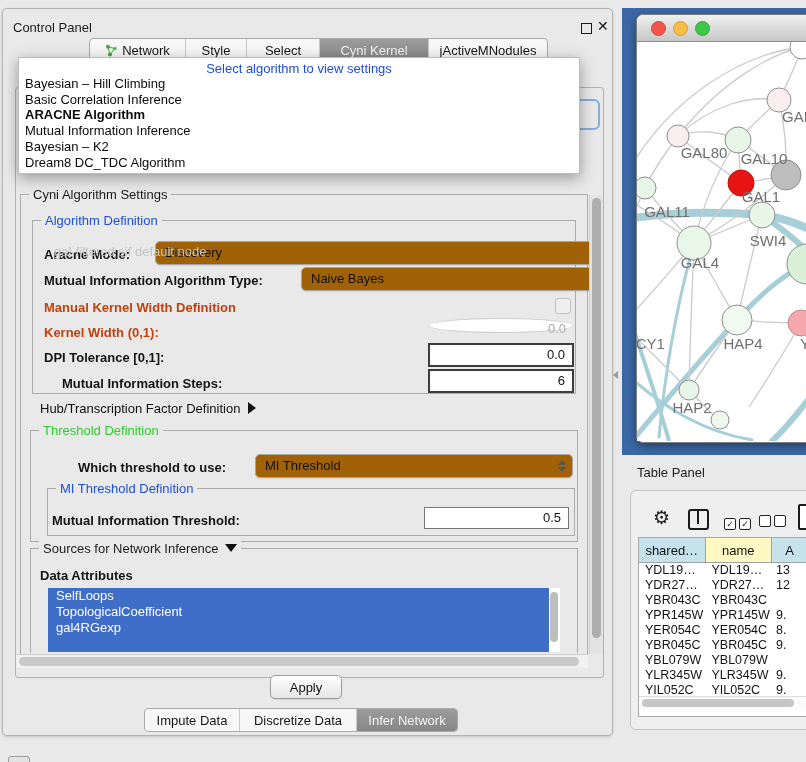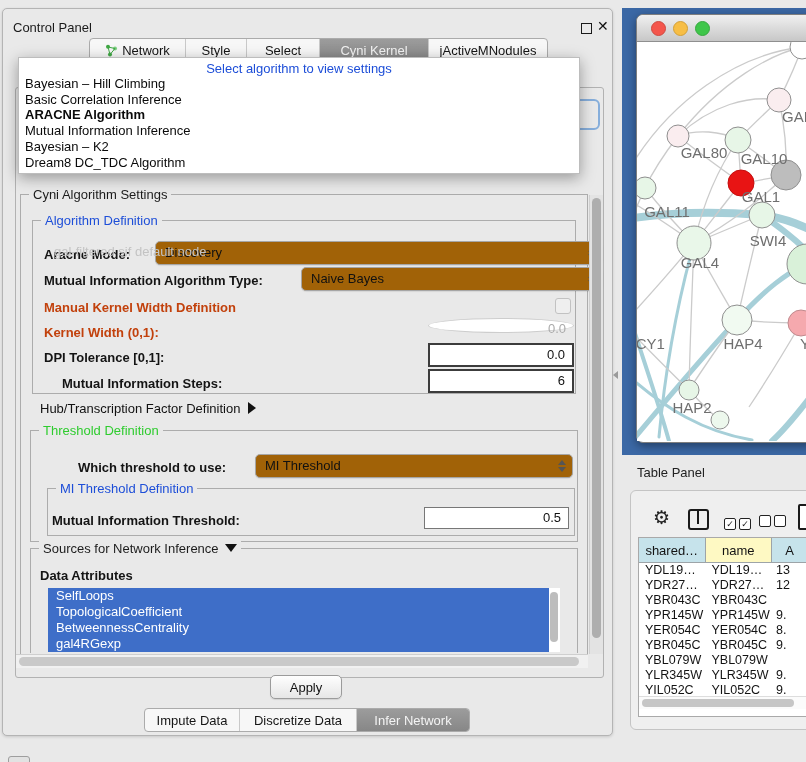--- a/index.html
+++ b/index.html
@@ -192,21 +192,20 @@
 
     <div class="group" style="left:14px;top:460px;width:546px;height:104px;border-bottom:none;">
       <div class="legend">
         <span>Sources for Network Inference</span><span class="tri-down"></span>
       </div>
     </div>
     <div class="lbl" style="left:24px;top:480px;">Data Attributes</div>
     <div class="alist" style="left:32px;top:500px;width:512px;height:64px;">
       <div class="aitem">SelfLoops</div>
       <div class="aitem">TopologicalCoefficient</div>
-      <div class="aitem">BetweennessCentrality</div>
       <div class="aitem">gal4RGexp</div>
       <div class="abs" style="right:0;top:0;width:11px;height:64px;background:#FFF;">
         <div class="sb-thumb" style="left:1px;top:4px;width:8px;height:50px;background:#BDBDBD;"></div>
       </div>
     </div>
 
     <div class="abs" style="left:0px;top:566px;width:572px;height:13px;background:#F1F1F1;border-top:1px solid #CFCFCF;">
       <div class="sb-thumb" style="left:3px;top:2px;width:560px;height:9px;background:#C9C9C9;"></div>
     </div>
     <div class="abs" style="left:573px;top:107px;width:13px;height:459px;background:#E3E3E3;border-left:1px solid #CFCFCF;">
@@ -217,21 +216,21 @@
   <div class="btn" style="left:267px;top:666px;width:70px;height:22px;">
     <span>Apply</span>
   </div>
   <div class="seg" style="left:141px;top:699px;">
     <div class="s" style="width:94px;">
         <span>Impute Data</span>
       </div>
     <div class="s" style="width:116px;">
         <span>Discretize Data</span>
       </div>
-    <div class="s sel" style="width:112px;">
+    <div class="s sel" style="width:100px;">
         <span>Infer Network</span>
       </div>
   </div>
 </div>
 
 <div class="combo-tip"></div>
 
 <div class="popup">
   <div class="phead">Select algorithm to view settings</div>
   <div class="pitem">Bayesian – Hill Climbing</div>

